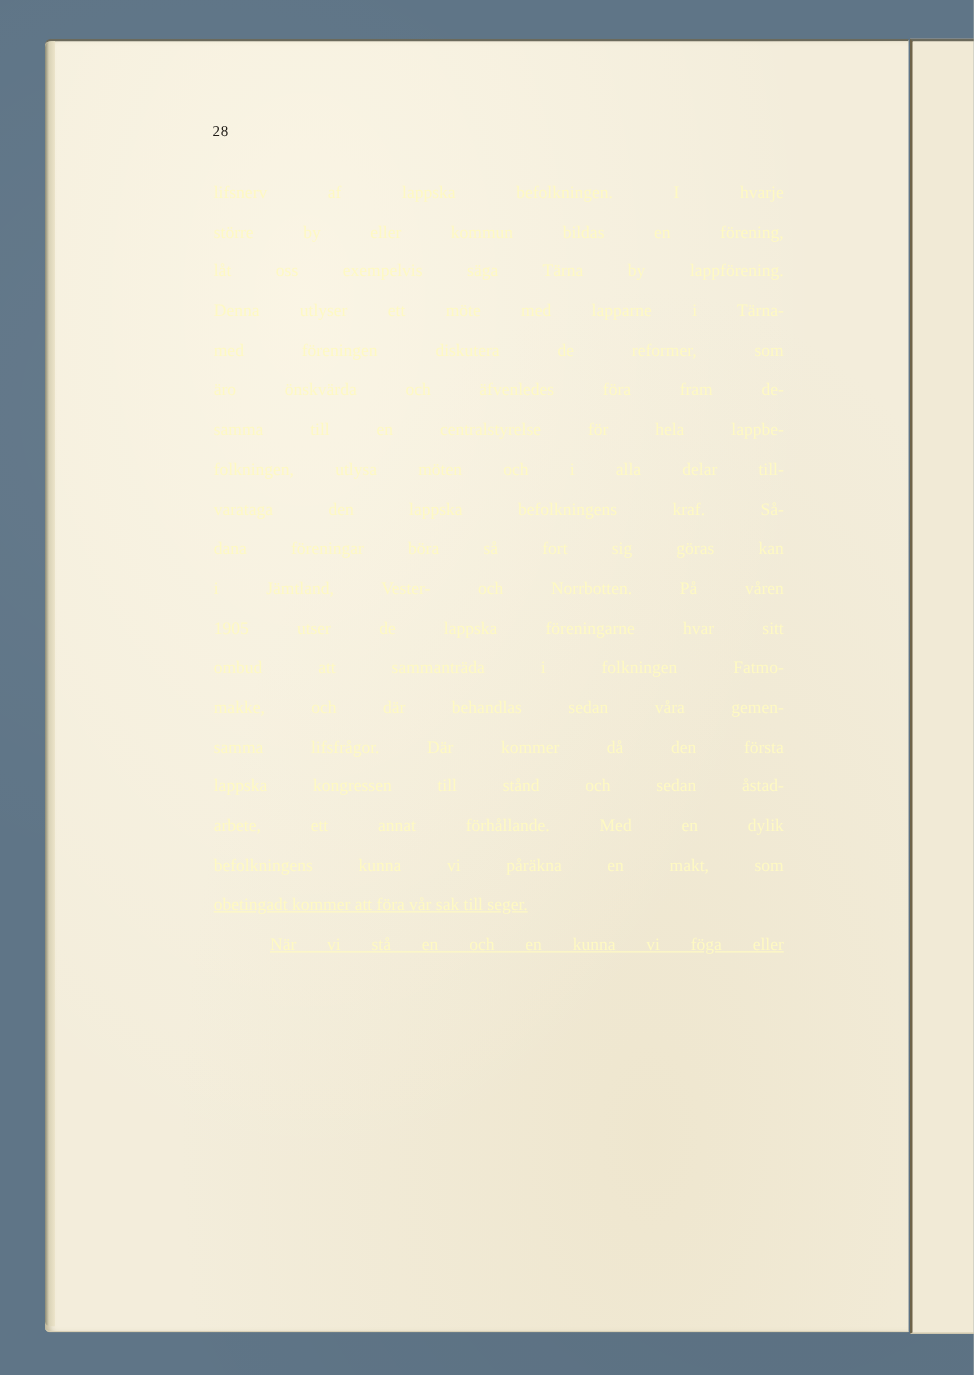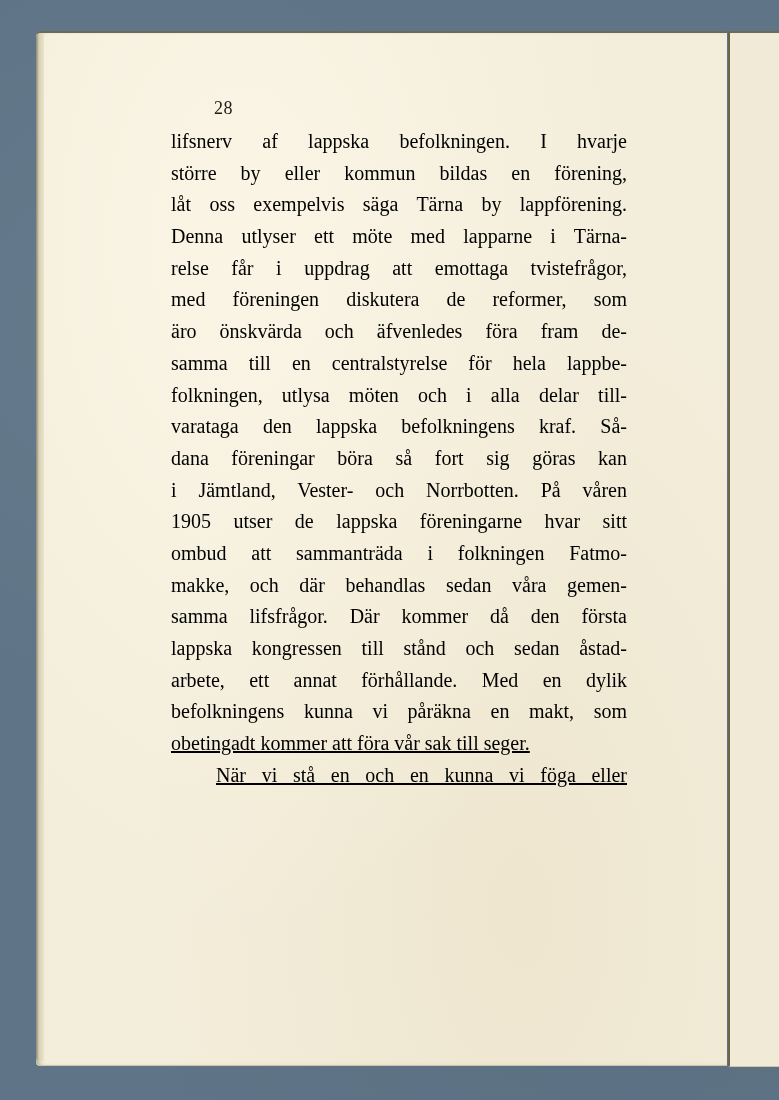--- a/index.html
+++ b/index.html
@@ -49,32 +49,31 @@
       height: 1033px;
       background: #f1ead6;
       border-top: 2px solid #6b6a5c;
       border-left: 2px solid #6e6349;
       border-bottom: 1px solid #cfc6aa;
     }
     .page-number {
       position: absolute;
       left: 170px;
       top: 98px;
-      font-size: 18px;
+      font-size: 12px;
       color: #1f1b16;
       letter-spacing: 0.5px;
-      margin-left: 44px;
     }
     .text-block {
       position: absolute;
       left: 171px;
-      top: 126px;
+      top: 139px;
       width: 456px;
-      color: #000000;
-      font-size: 20px;
+      color: #fef9c3;
+      font-size: 14px;
       line-height: 31.7px;
     }
     .line {
       display: block;
       white-space: nowrap;
       text-align: justify;
       text-align-last: justify;
       height: 31.7px;
     }
     .line.last {
@@ -93,21 +92,20 @@
 <div class="page-left-edge"></div>
 <div class="next-page"></div>
 
 <div class="page-number">28</div>
 
 <div class="text-block">
   <span class="line">lifsnerv af lappska befolkningen. I hvarje</span>
   <span class="line">större by eller kommun bildas en förening,</span>
   <span class="line">låt oss exempelvis säga Tärna by lappförening.</span>
   <span class="line">Denna utlyser ett möte med lapparne i Tärna-</span>
-  <span class="line">relse får i uppdrag att emottaga tvistefrågor,</span>
   <span class="line">med föreningen diskutera de reformer, som</span>
   <span class="line">äro önskvärda och äfvenledes föra fram de-</span>
   <span class="line">samma till en centralstyrelse för hela lappbe-</span>
   <span class="line">folkningen, utlysa möten och i alla delar till-</span>
   <span class="line">varataga den lappska befolkningens kraf. Så-</span>
   <span class="line">dana föreningar böra så fort sig göras kan</span>
   <span class="line">i Jämtland, Vester- och Norrbotten. På våren</span>
   <span class="line">1905 utser de lappska föreningarne hvar sitt</span>
   <span class="line">ombud att sammanträda i folkningen Fatmo-</span>
   <span class="line">makke, och där behandlas sedan våra gemen-</span>

